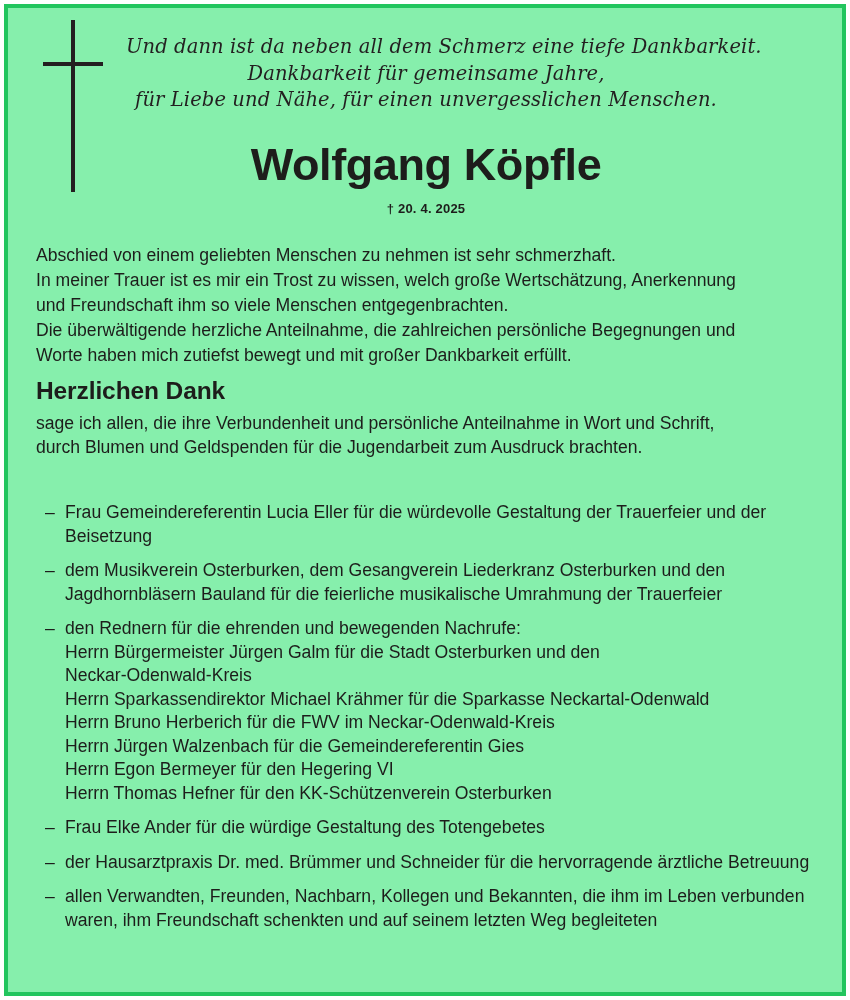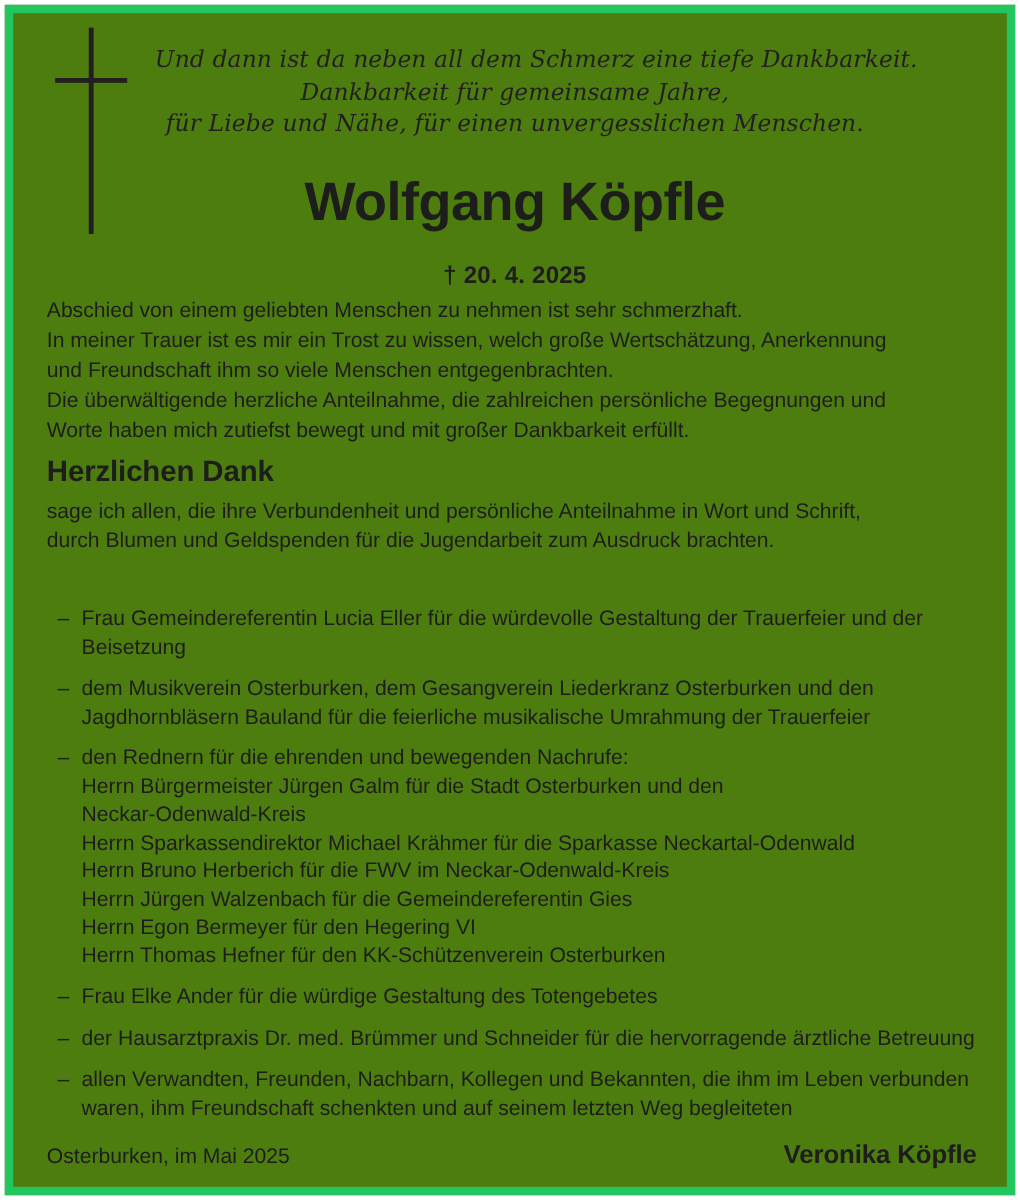--- a/index.html
+++ b/index.html
@@ -21,22 +21,22 @@
     width: 850px;
     height: 1000px;
     padding: 4px;
     background: #ffffff;
   }
 
   .frame {
     box-sizing: border-box;
     width: 842px;
     height: 992px;
-    border: 7px solid #22c55e;
-    background: #4d7c0f;
+    border: 4px solid #22c55e;
+    background: #86efac;
     position: relative;
     overflow: hidden;
   }
 
   .inner {
     box-sizing: border-box;
     position: absolute;
     left: 0;
     top: 0;
     width: 828px;
@@ -95,24 +95,24 @@
   }
   .deceased-name {
     font-family: "Liberation Sans", sans-serif;
     font-weight: bold;
     font-size: 45px;
     line-height: 50px;
     letter-spacing: -0.4px;
     color: #1d1d1b;
   }
   .death-date {
-    margin-top: 27px;
+    margin-top: 9px;
     font-family: "Liberation Sans", sans-serif;
     font-weight: bold;
-    font-size: 20px;
+    font-size: 13px;
     line-height: 20px;
     letter-spacing: 0.2px;
     color: #1d1d1b;
   }
 
   
   .body-text {
     position: absolute;
     left: 28px;
     top: 235px;
@@ -277,20 +277,16 @@
           <span>der Hausarztpraxis Dr. med. Brümmer und Schneider für die hervorragende ärztliche Betreuung</span>
         </div>
 
         <div class="dash-item">
           <span class="dash">–</span>
           <span>allen Verwandten, Freunden, Nachbarn, Kollegen und Bekannten, die ihm im Leben verbunden waren, ihm Freundschaft schenkten und auf seinem letzten Weg begleiteten</span>
         </div>
 
       </div>
 
-      <div class="footer">
-        <div class="footer-place">Osterburken, im Mai 2025</div>
-        <div class="footer-signature">Veronika Köpfle</div>
-      </div>
 
     </div>
   </div>
 </div>
 
 </body></html>

